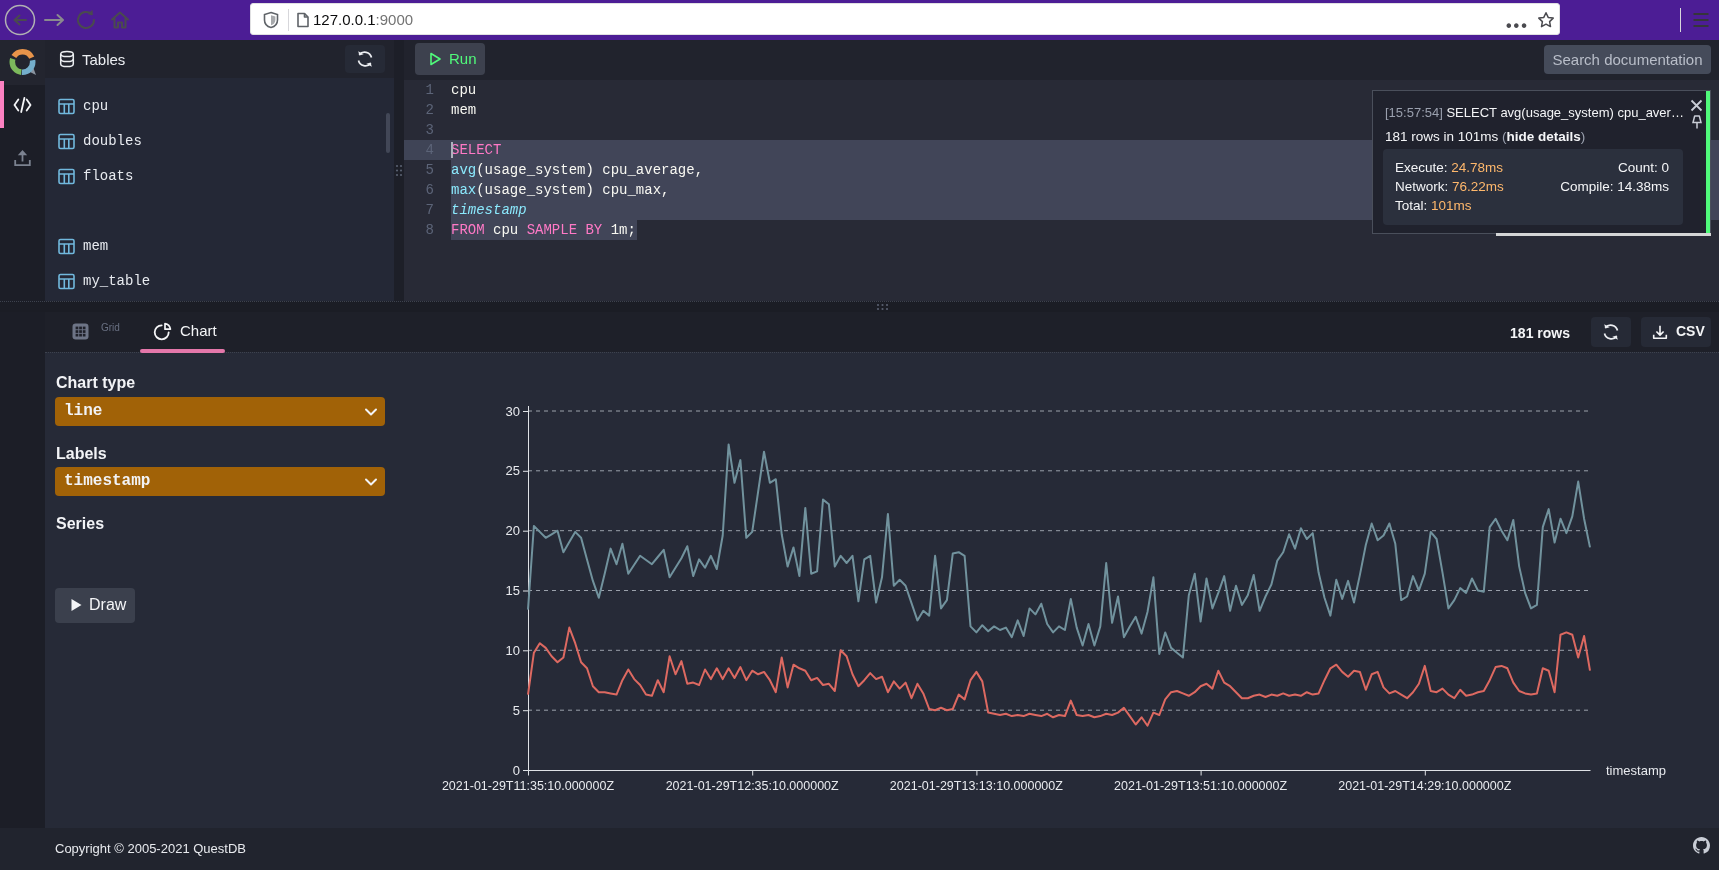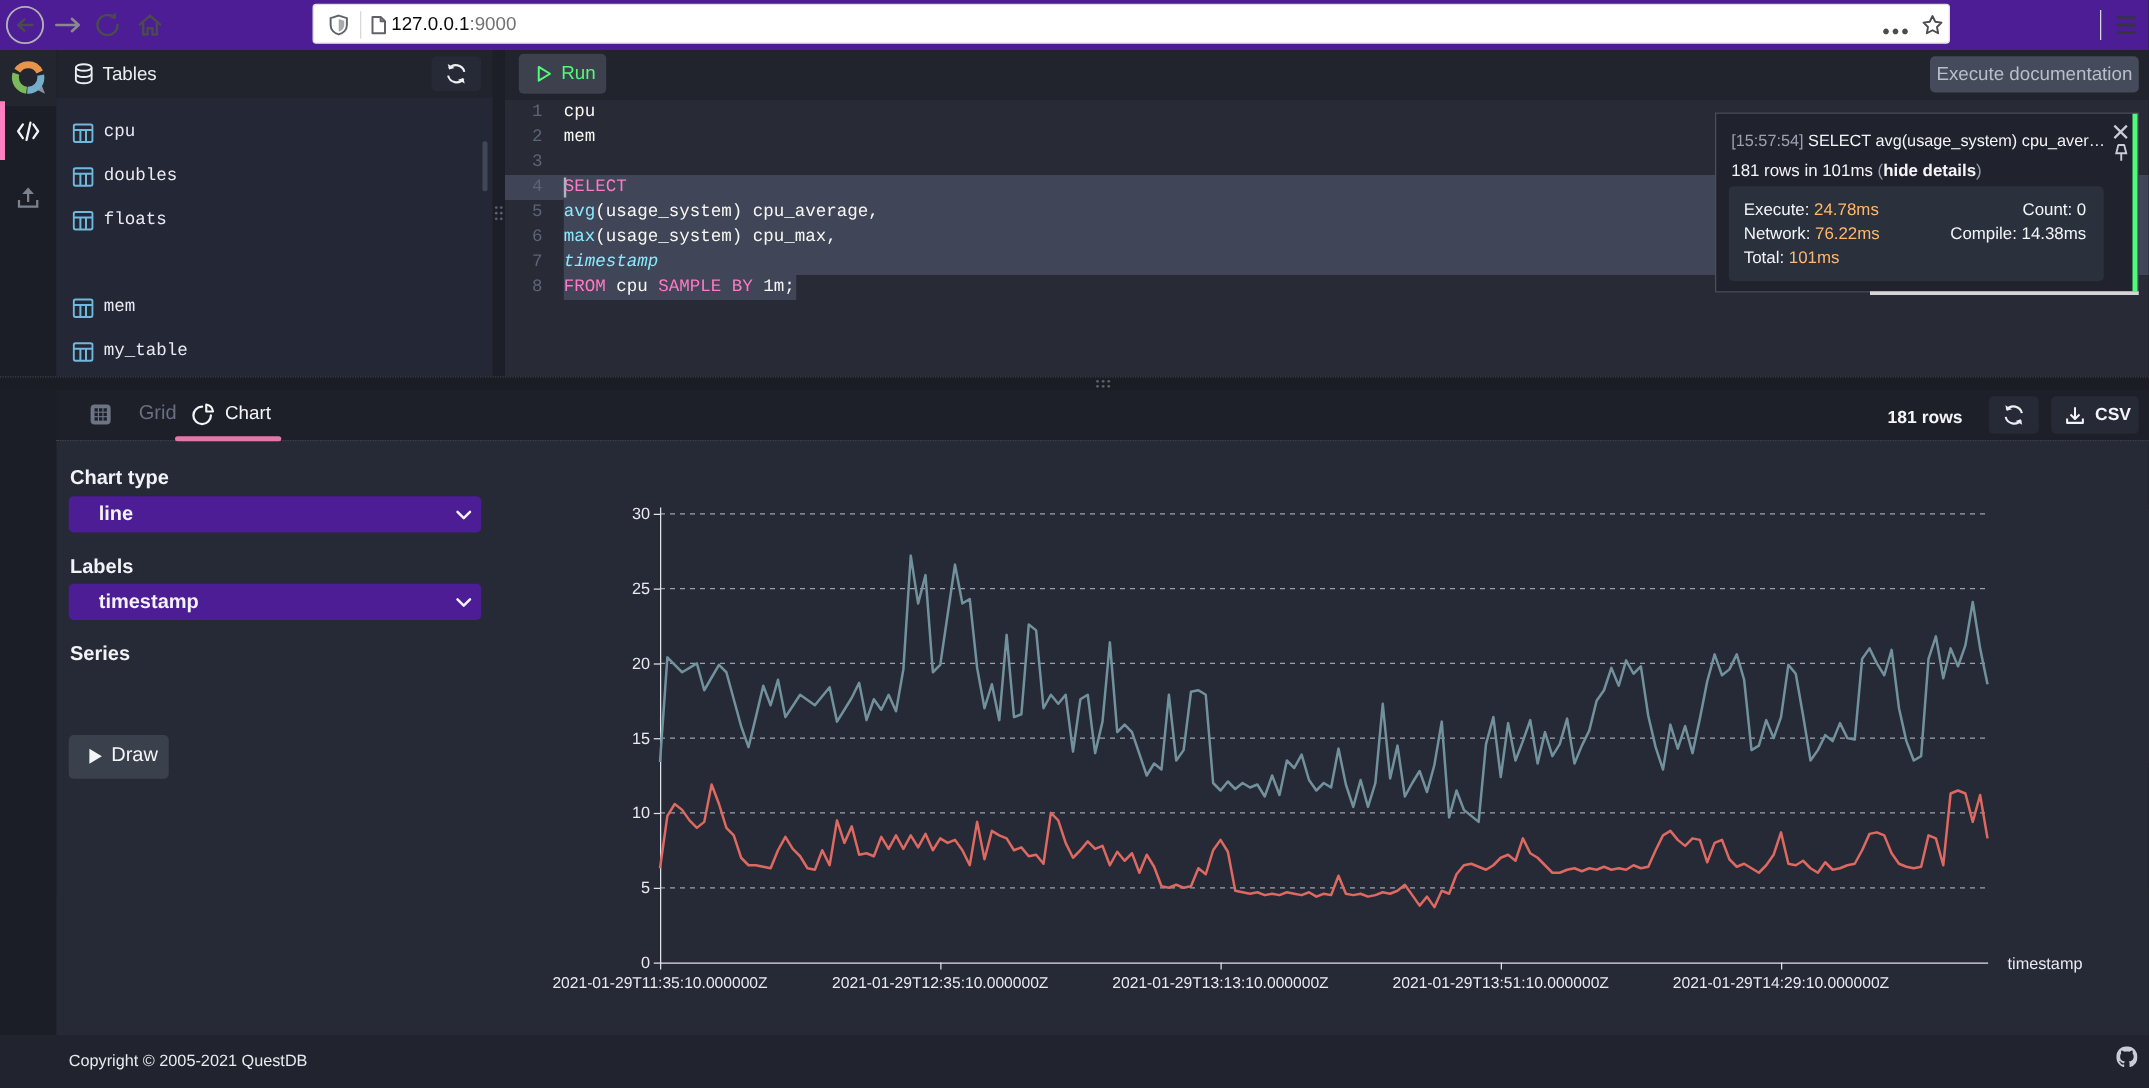--- a/index.html
+++ b/index.html
@@ -35,28 +35,28 @@
 #searchdoc { position:absolute; right:8px; top:5px; width:167px; height:29px; background:#454b5a; border-radius:4px; color:#b9bec9; font-size:15px; text-align:center; line-height:29px; }
 #code { position:absolute; left:404px; top:40px; width:1315px; height:221px; font-family:"Liberation Mono", monospace; font-size:14px; }
 .ln { position:absolute; width:30px; text-align:right; color:#5c6478; height:20px; line-height:20px; }
 .cl { position:absolute; left:47px; height:20px; line-height:20px; color:#f8f8f2; white-space:pre; }
 .sel { position:absolute; background:#414558; }
 .pink { color:#ff79c6; } .cyan { color:#8be9fd; } .cyi { color:#8be9fd; font-style:italic; }
 
 #split { position:absolute; left:0; top:261px; width:1719px; height:11px; background:#1b1d25; border-top:1px dotted #3d424e; }
 
 #tabbar { position:absolute; left:45px; top:272px; width:1674px; height:40px; background:#1e2029; }
-#tabbar .grid { position:absolute; left:66px; top:10px; color:#697082; font-size:16px; }
+#tabbar .grid { position:absolute; left:56px; top:10px; color:#697082; font-size:10px; }
 #tabbar .chart { position:absolute; left:135px; top:10px; color:#f4f5f7; font-size:15px; }
 #tabunder { position:absolute; left:140px; top:309px; width:85px; height:3.5px; background:#e477aa; border-radius:2px; z-index:3; }
 #rows181 { position:absolute; left:1448px; top:13px; width:77px; text-align:right; color:#f4f5f7; font-size:14px; font-weight:bold; }
 
 #chartsec { position:absolute; left:45px; top:312px; width:1674px; height:476px; background:#262a37; }
 .flabel { position:absolute; left:56px; color:#f2f3f6; font-size:16px; font-weight:bold; }
-.seldd { position:absolute; left:55px; width:330px; height:29px; background:#4c1d95; border-radius:4px; color:#f2f3f6; font-size:16px; font-weight:bold; line-height:29px; padding-left:24px; }
+.seldd { position:absolute; left:55px; width:330px; height:29px; background:#a16207; border-radius:4px; color:#f2f3f6; font-size:16px; font-weight:bold; line-height:29px; padding-left:9px;font-family:Liberation Mono, monospace; }
 .tag { position:absolute; top:3px; height:23px; background:#8de7f8; border-radius:5px; color:#23252e; font-size:13.5px; line-height:23px; text-align:center; white-space:nowrap; }
 #drawbtn { position:absolute; left:55px; top:548px; width:80px; height:35px; background:#3b404d; border-radius:4px; }
 #drawbtn span { position:absolute; left:34px; top:8px; color:#f4f5f7; font-size:16px; }
 
 #footer { position:absolute; left:0; top:788px; width:1719px; height:42px; background:#21242e; }
 #footer .c { position:absolute; left:55px; top:13px; color:#e8eaee; font-size:13px; }
 
 #popup { position:absolute; left:1372px; top:50px; width:339px; height:144px; background:#20222d; border:1px solid #4a4f5b; }
 #popup .grn { position:absolute; right:0; top:0; width:4px; height:142px; background:#50fa7b; }
 #popup .l1 { position:absolute; left:12px; top:14px; font-size:13px; color:#f4f5f7; white-space:nowrap; }
@@ -183,21 +183,21 @@
   <div id="tscroll"></div>
 
   <div id="edwrap"></div>
   <div id="edtoolbar">
     <div id="runbtn">
       <svg class="abs" style="left:12px;top:8px" width="16" height="16" viewBox="0 0 16 16">
         <path d="M4 2.5 L13 8 L4 13.5 Z" fill="none" stroke="#50fa7b" stroke-width="1.6" stroke-linejoin="round"></path>
       </svg>
       <span>Run</span>
     </div>
-    <div id="searchdoc">Execute documentation</div>
+    <div id="searchdoc">Search documentation</div>
   </div>
   <div id="code">
       <div class="sel" style="left:47px;top:60px;width:1268px;height:80px"></div>
       <div class="sel" style="left:47px;top:140px;width:186px;height:20px"></div>
       <div class="sel" style="left:0;top:60px;width:47px;height:20px;background:#3f4456"></div>
       <div class="ln" style="top:0px">1</div>
       <div class="cl" style="top:0px">cpu</div>
       <div class="ln" style="top:20px">2</div>
       <div class="cl" style="top:20px">mem</div>
       <div class="ln" style="top:40px">3</div>

